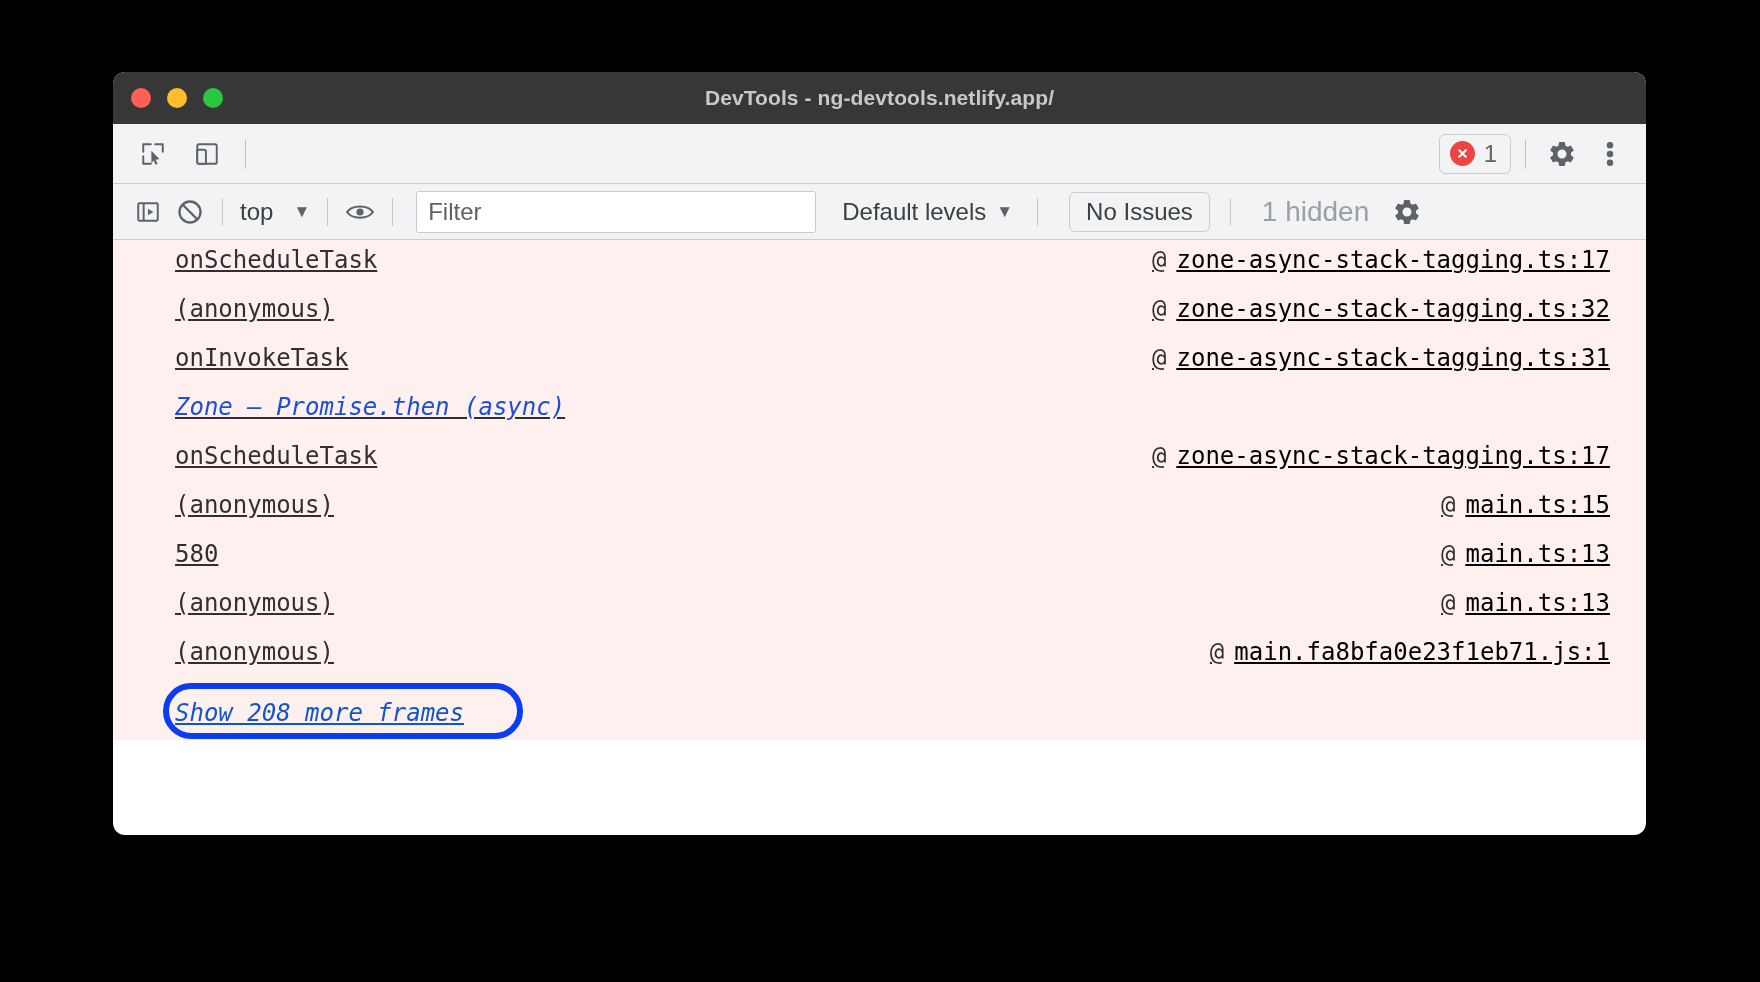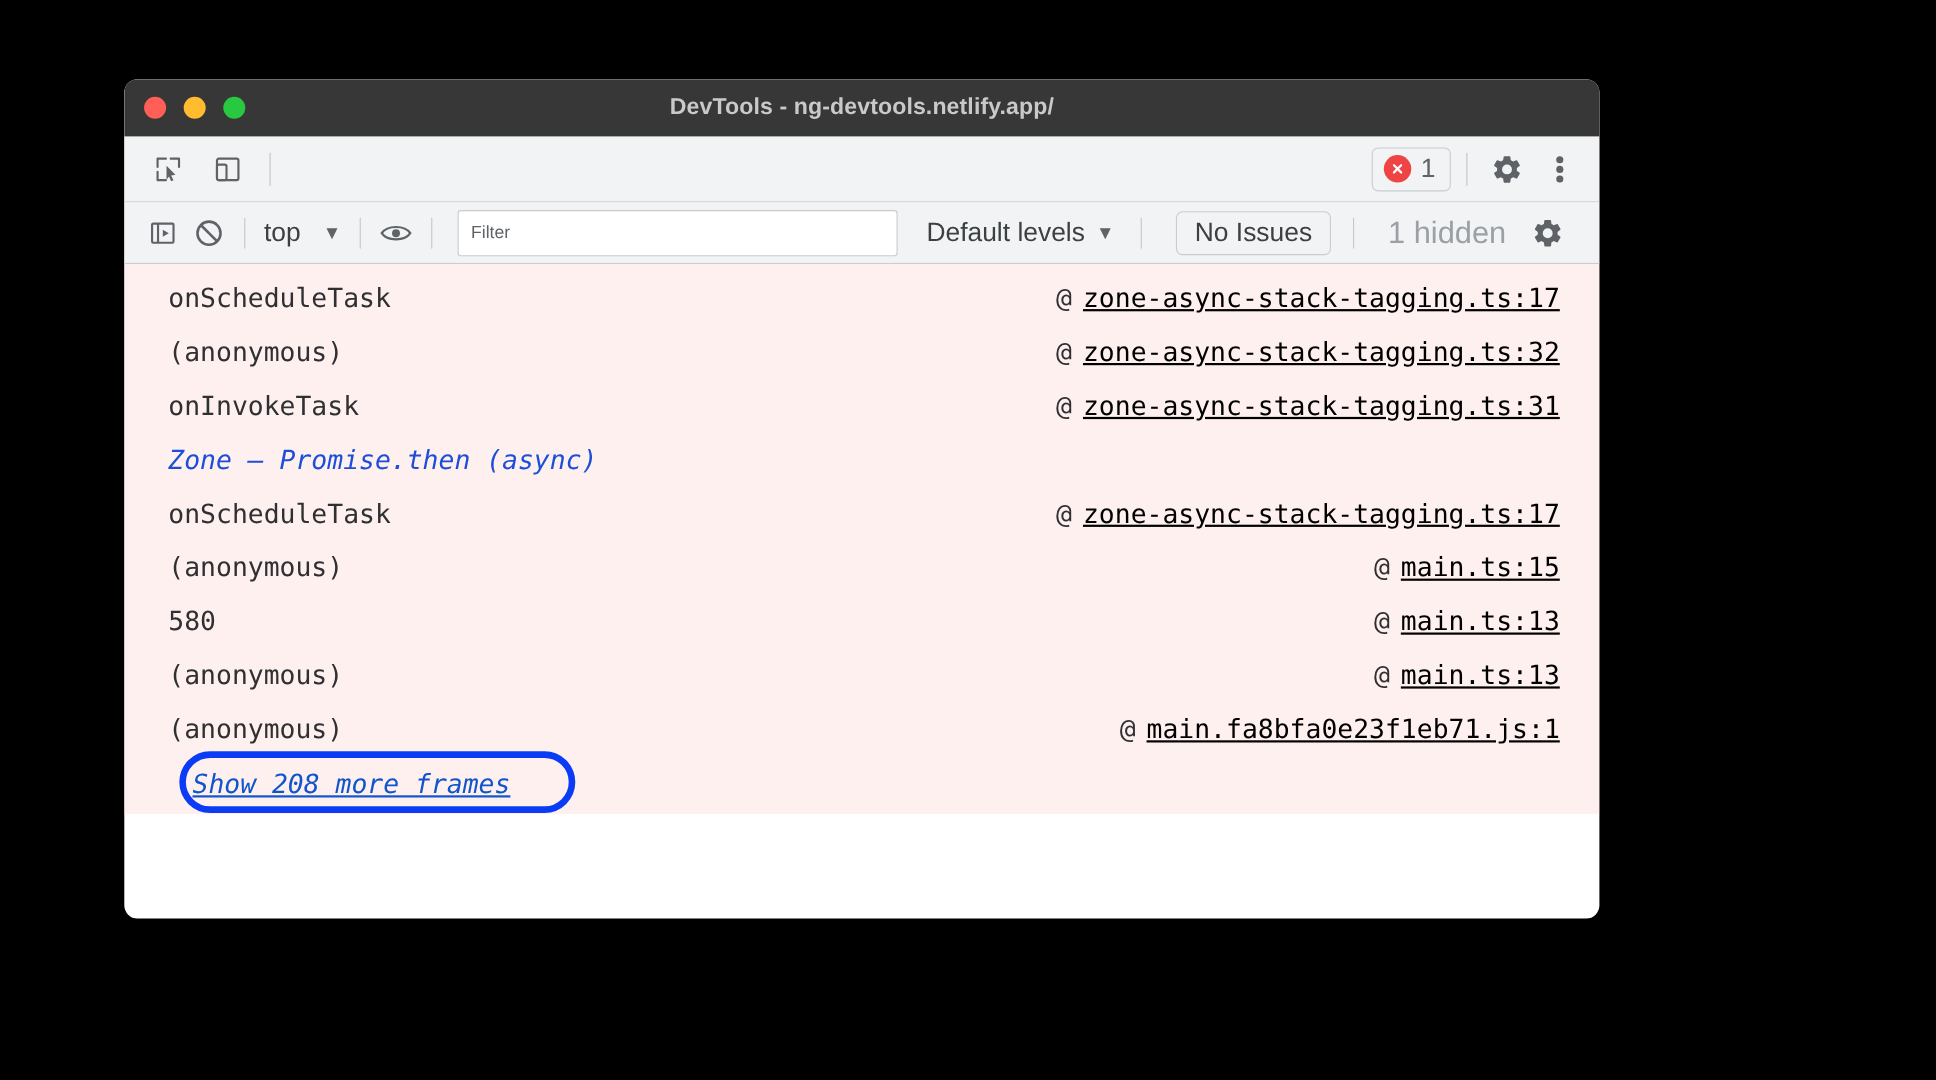--- a/index.html
+++ b/index.html
@@ -17,21 +17,21 @@
     width: 1760px;
     height: 982px;
     background: #000000;
   }
 
   
   .devtools-window {
     position: absolute;
     left: 113px;
     top: 72px;
-    width: 1341px;
+    width: 1533px;
     height: 763px;
     border-radius: 12px;
     overflow: hidden;
     background: #ffffff;
     box-shadow: 0 10px 40px rgba(0,0,0,0.55);
   }
 
   
   .titlebar {
     position: relative;
@@ -192,21 +192,21 @@
     color: #5f6368;
     line-height: 1;
   }
   .filter-input {
     flex: 0 0 auto;
     width: 400px;
     height: 42px;
     background: #ffffff;
     border: 1px solid #c8ccd0;
     border-radius: 3px;
-    font-size: 16px;
+    font-size: 24px;
     color: #3c4043;
     padding: 0 11px;
     margin-left: 12px;
     font-family: "Liberation Sans", sans-serif;
     outline: none;
   }
   .filter-input::placeholder { color: #5f6368; opacity: 1; }
   .levels-select {
     display: flex;
     align-items: center;
@@ -248,27 +248,28 @@
     background: #ffffff;
     position: relative;
     overflow: hidden;
   }
   .error-group {
     background: #fdf0ef;
     padding: 6px 0 16px 0;
   }
   .stack-row {
     display: flex;
-    align-items: center;
+    align-items: flex-start;
     height: 49px;
-    padding-left: 40px;
+    padding-left: 62px;
     padding-right: 36px;
     font-family: "DejaVu Sans Mono", "Liberation Mono", monospace;
     font-size: 24px;
     color: #303033;
+    text-decoration: underline;
   }
   .stack-fn { white-space: pre; }
   .stack-fn.async-label {
     font-style: italic;
     color: #1d4ed8;
   }
   .stack-right {
     margin-left: auto;
     display: flex;
     align-items: baseline;

